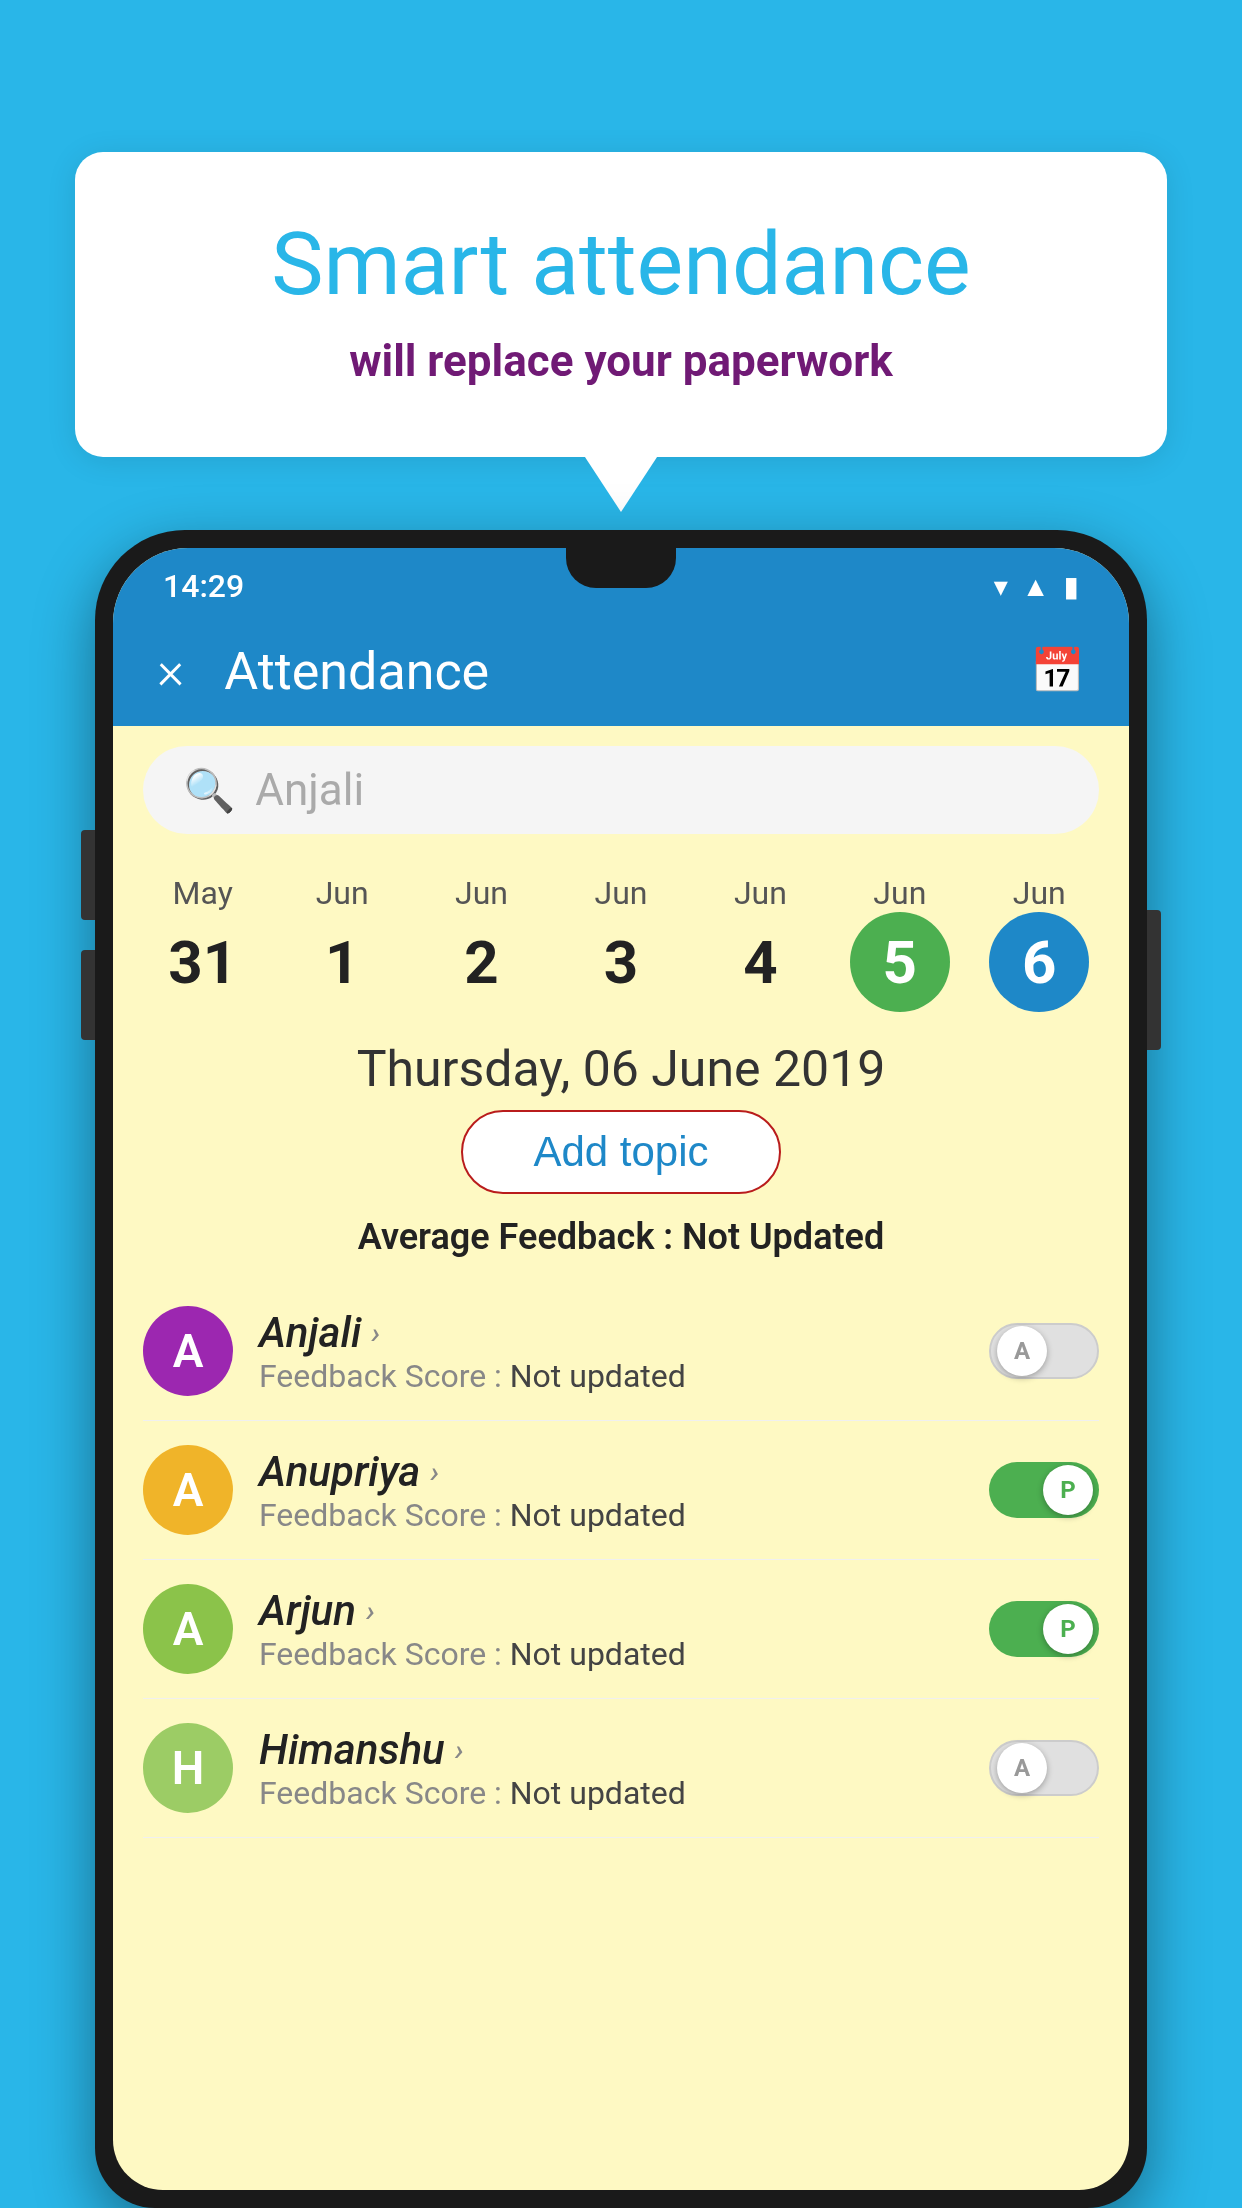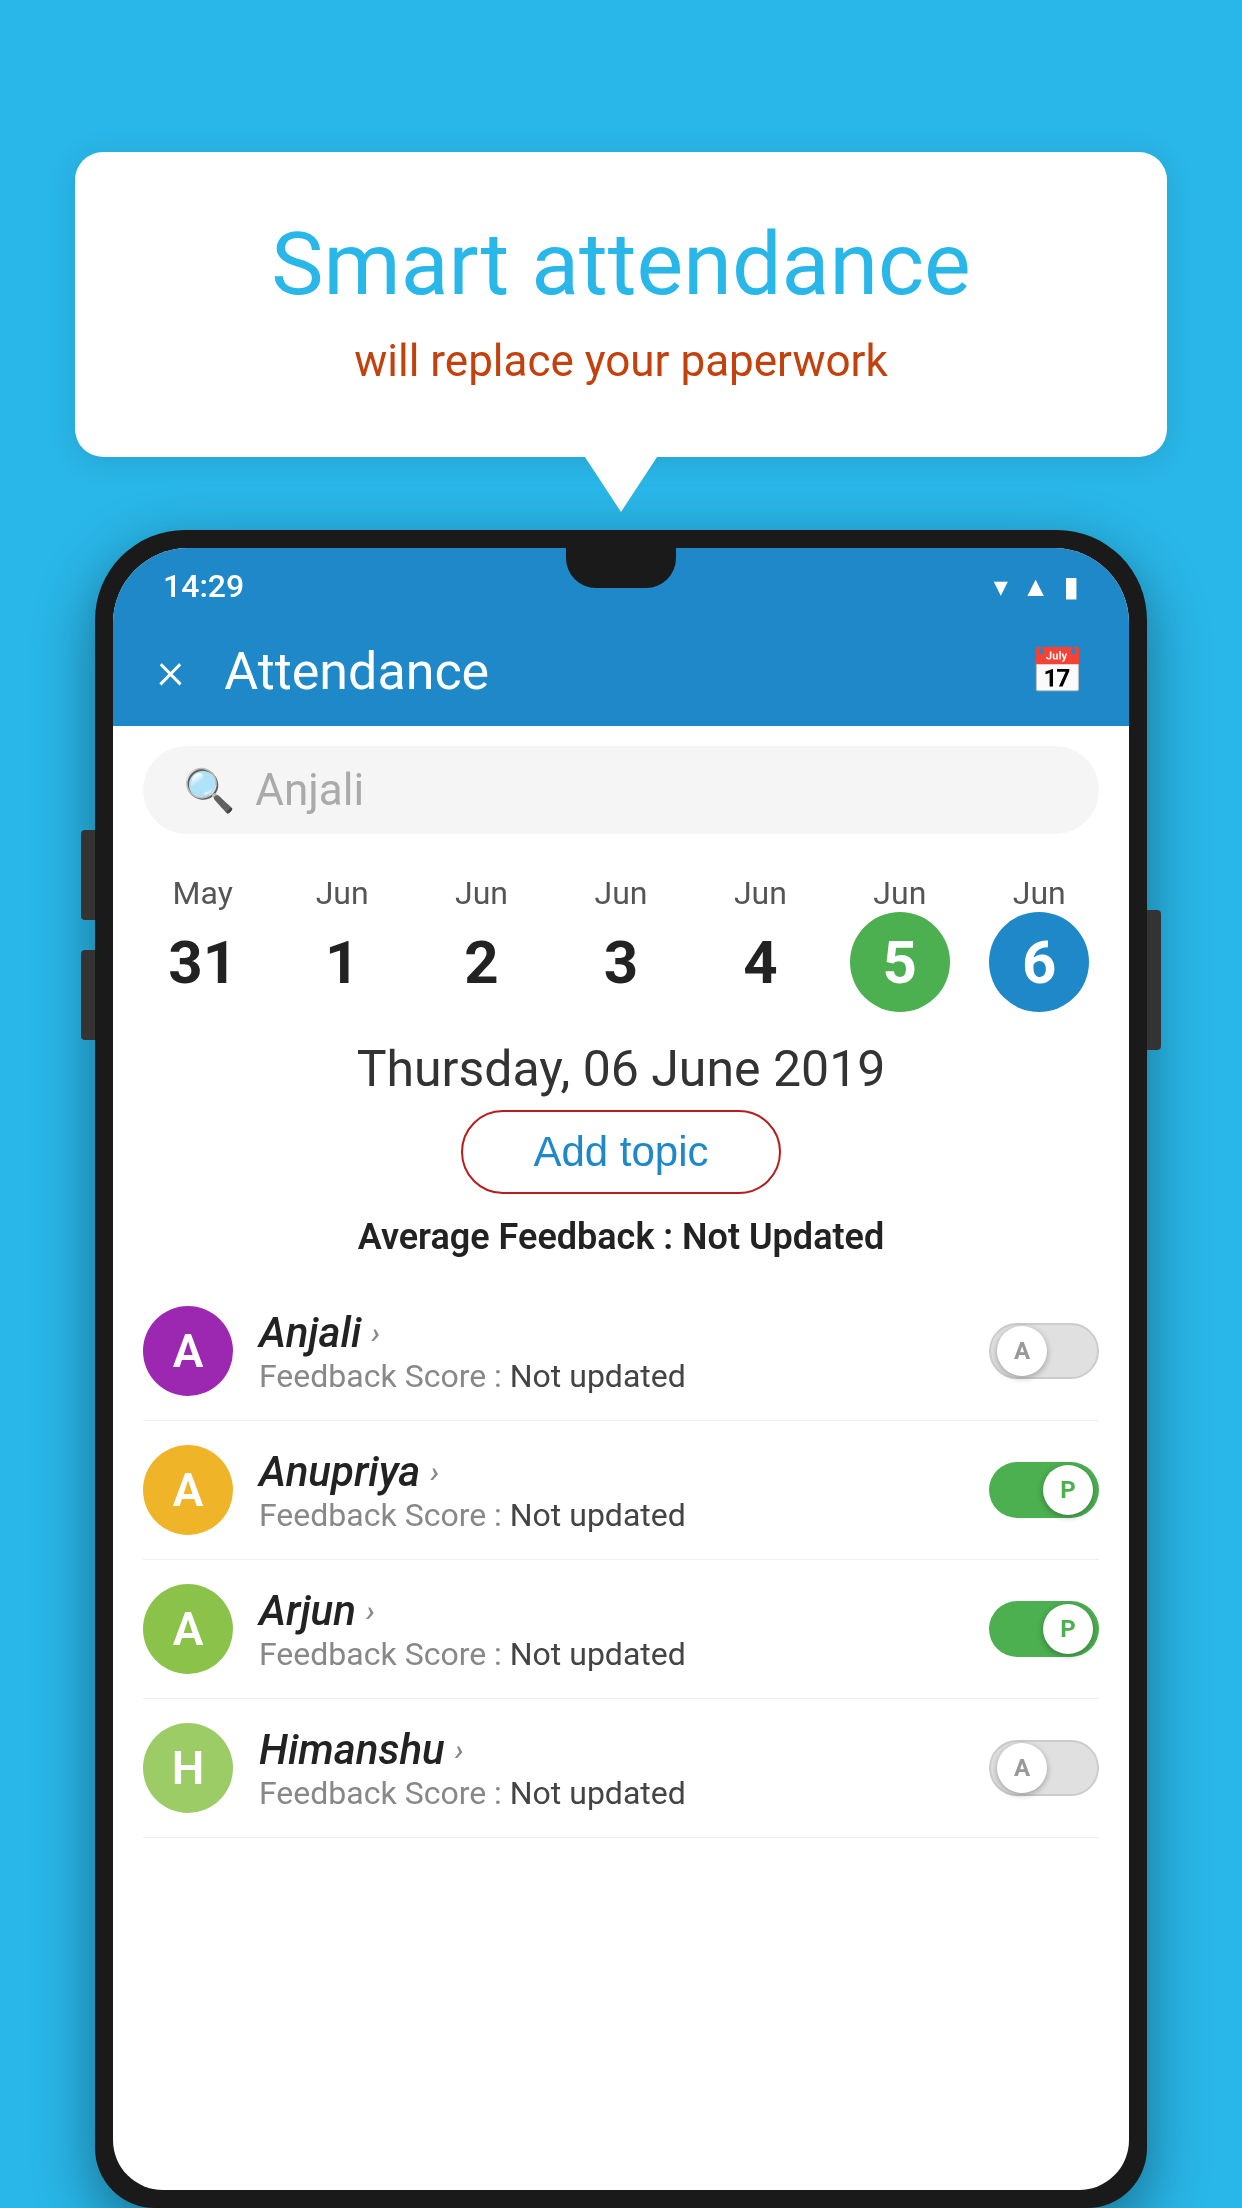--- a/index.html
+++ b/index.html
@@ -38,38 +38,38 @@
       border-top: 58px solid white;
     }
     .bubble-title {
       font-size: 88px;
       color: #29b6e8;
       font-weight: 400;
       margin-bottom: 20px;
     }
     .bubble-subtitle {
       font-size: 44px;
-      color: #c2410c;
-      font-weight: 400;
+      color: #701a75;
+      font-weight: 700;
     }
 
     
     .phone-frame {
       position: absolute;
       top: 530px;
       left: 95px;
       right: 95px;
       bottom: 0;
       background: #1a1a1a;
       border-radius: 90px 90px 60px 60px;
       padding: 18px;
       box-shadow: 0 20px 60px rgba(0,0,0,0.4);
     }
     .phone-inner {
-      background: #ffffff;
+      background: #fef9c3;
       border-radius: 75px 75px 50px 50px;
       overflow: hidden;
       height: 100%;
       position: relative;
     }
 
     
     .notch {
       position: absolute;
       top: 0;

